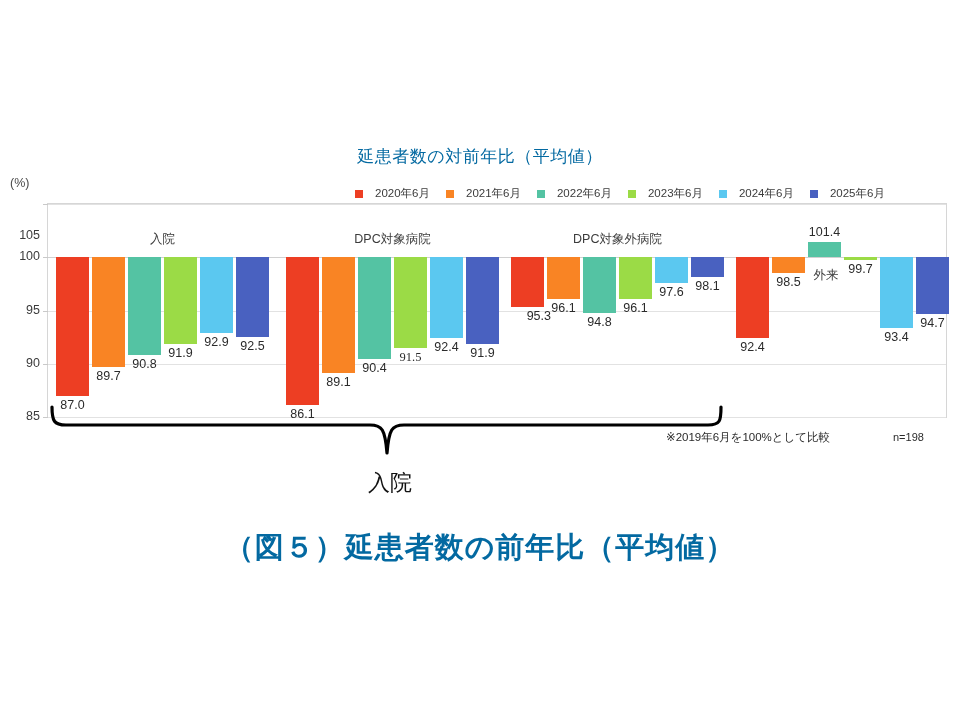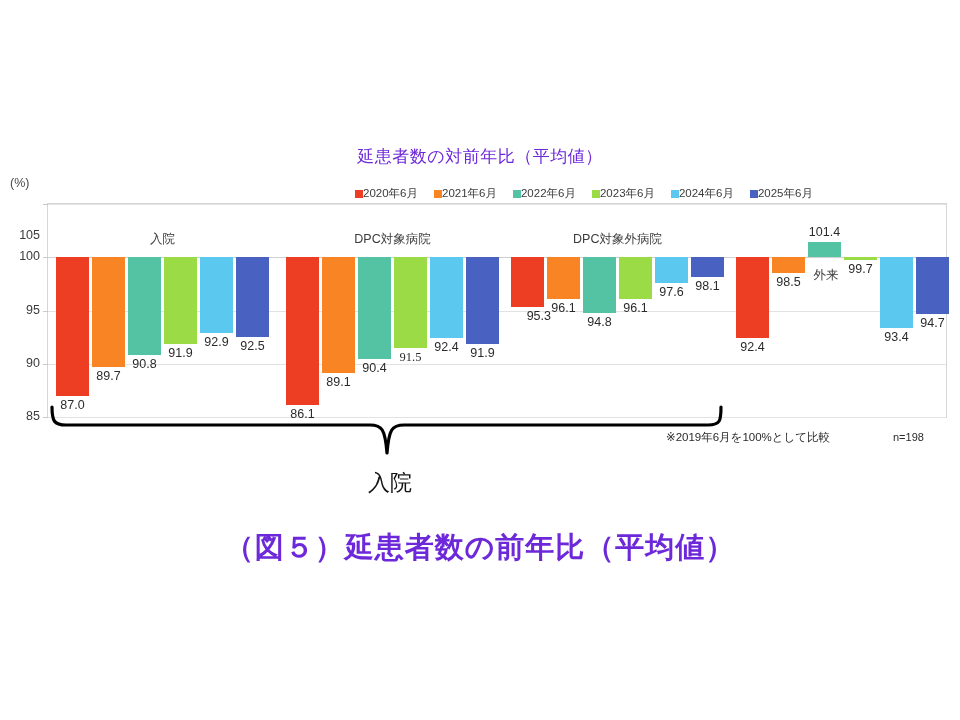--- a/index.html
+++ b/index.html
@@ -26,40 +26,40 @@
   }
 
   
   #chart-title {
     position: absolute;
     left: 0;
     top: 145px;
     width: 960px;
     text-align: center;
     font-size: 17px;
-    color: #6d28d9;
+    color: #0369a1;
     letter-spacing: 0.5px;
   }
 
   
   #legend {
     position: absolute;
     left: 355px;
     top: 186px;
     width: 600px;
     display: flex;
     align-items: center;
     gap: 16px;
     font-size: 11.5px;
     color: #3b3b3b;
   }
   .legend-item {
     display: flex;
     align-items: center;
-    gap: 0;
+    gap: 12px;
     white-space: nowrap;
   }
   .legend-swatch {
     width: 8px;
     height: 8px;
     display: inline-block;
     flex: 0 0 auto;
   }
 
   
@@ -170,21 +170,21 @@
 
   
   #caption {
     position: absolute;
     left: 0;
     top: 528px;
     width: 960px;
     text-align: center;
     font-size: 29px;
     font-weight: bold;
-    color: #6d28d9;
+    color: #0369a1;
     letter-spacing: 1px;
   }
 </style>
 </head>
 <body>
 
 <div id="figure">
 
   <div id="chart-title">延患者数の対前年比（平均値）</div>
 

